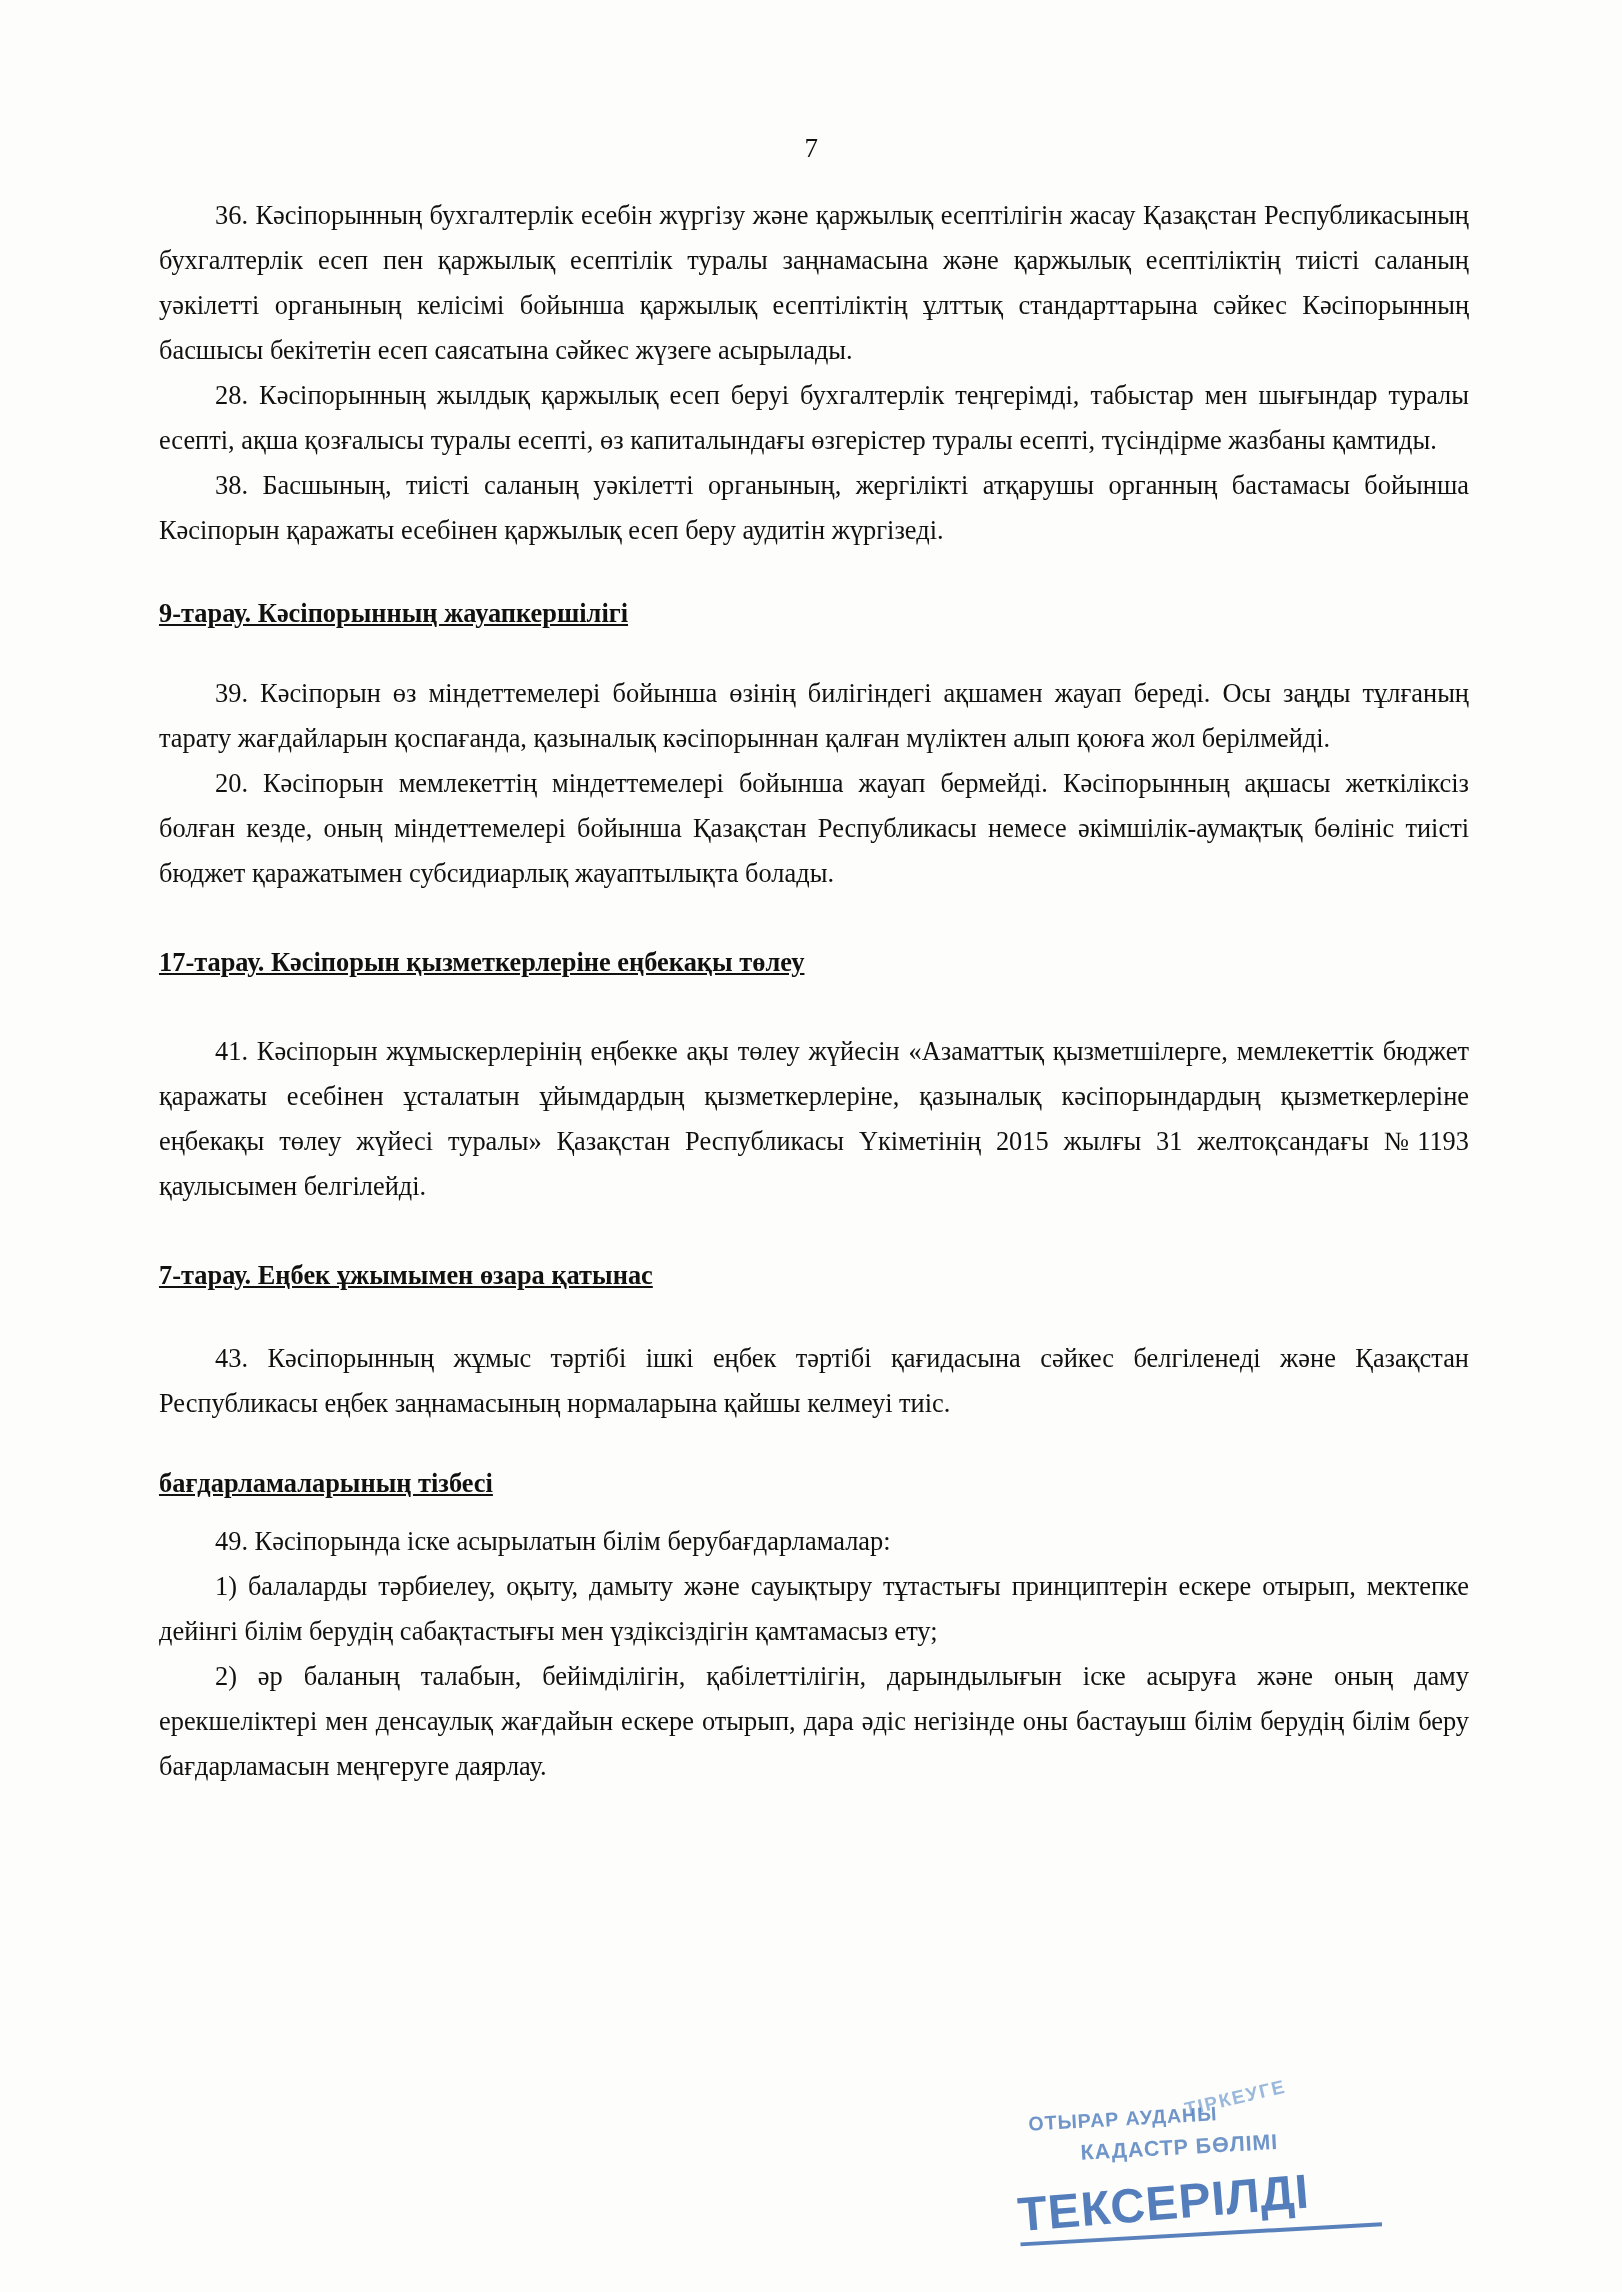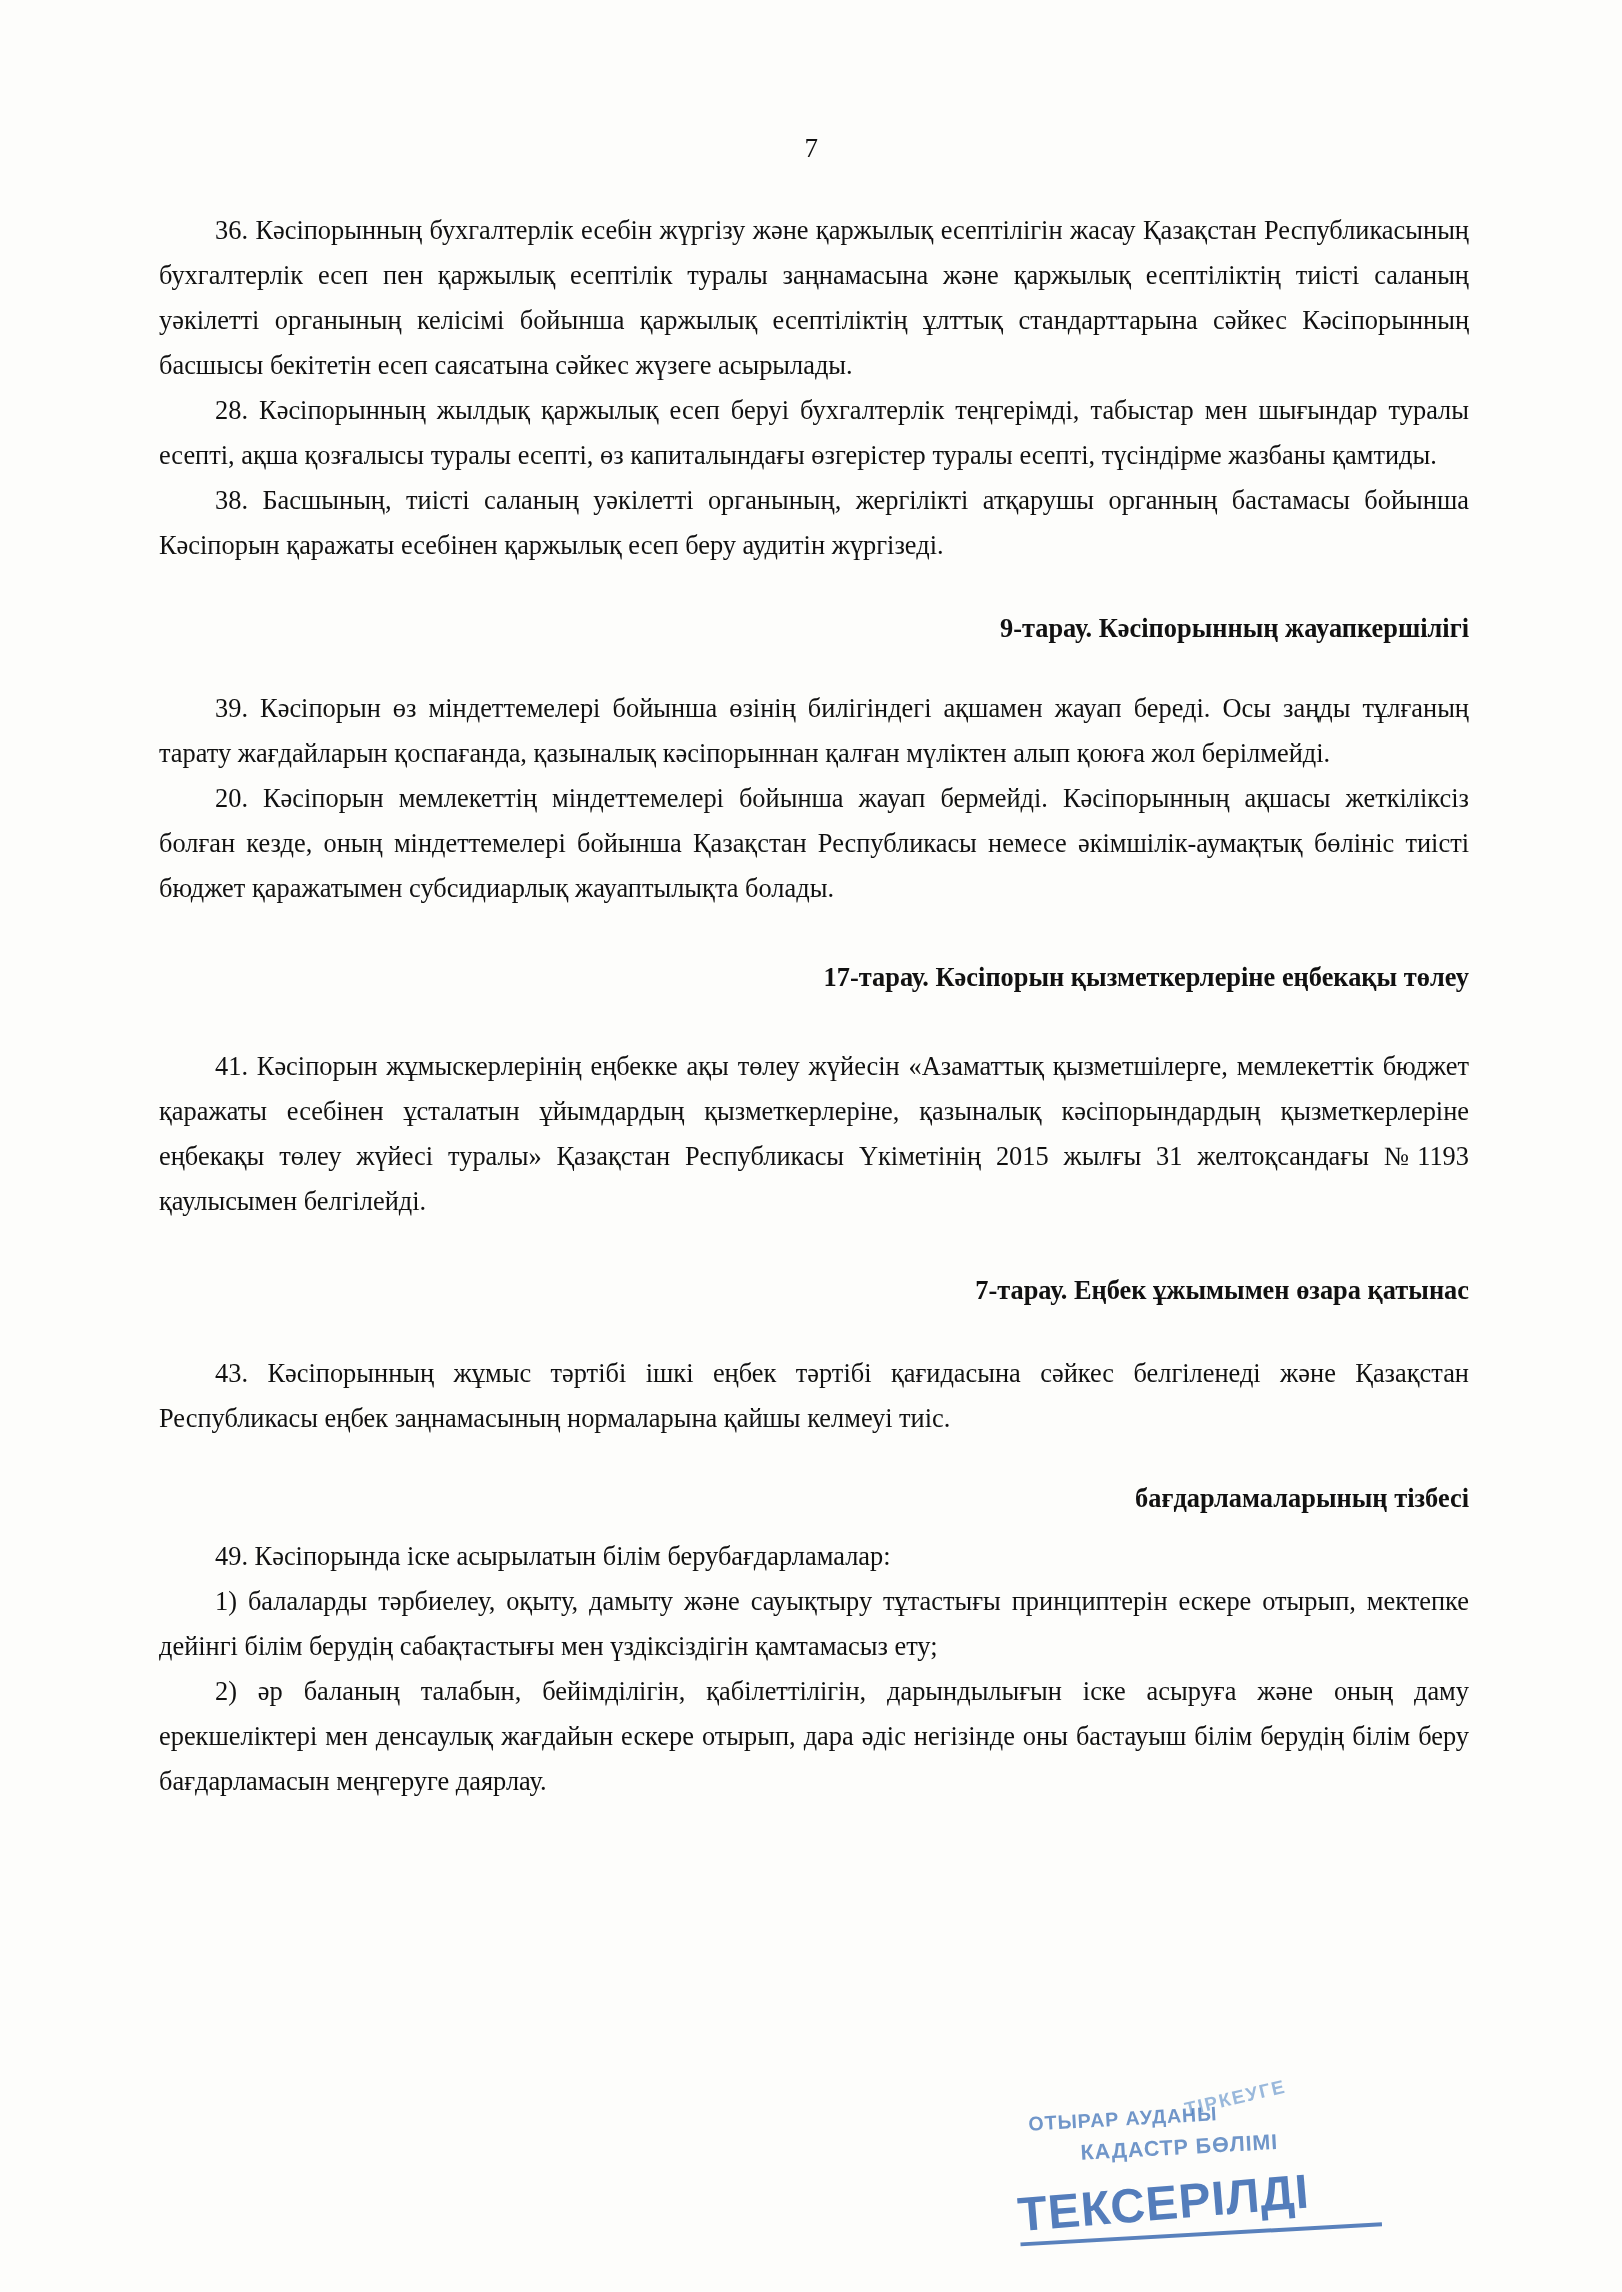--- a/index.html
+++ b/index.html
@@ -21,39 +21,40 @@
     position: absolute;
     top: 133px;
     left: 0;
     right: 0;
     text-align: center;
     font-size: 27px;
     letter-spacing: 0.4px;
   }
   .content {
     position: absolute;
-    top: 208px;
+    top: 193px;
     left: 159px;
     width: 1310px;
   }
   p.para {
     margin: 0 0 0 0;
     font-size: 26.4px;
     line-height: 45px;
     text-align: justify;
     text-indent: 56px;
     text-justify: inter-word;
     hyphens: none;
   }
   h2.chapter {
     font-size: 26.4px;
     line-height: 43px;
     font-weight: bold;
-    text-align: right;
+    text-align: left;
     margin: 0;
+    text-decoration: underline;
   }
   .sp-16 { height: 14.3px; }
   .sp-40 { height: 36px; }
   .sp-44 { height: 39px; }
   .sp-50 { height: 45px; }
 
   
   .stamp {
     position: absolute;
     left: 1012px;

